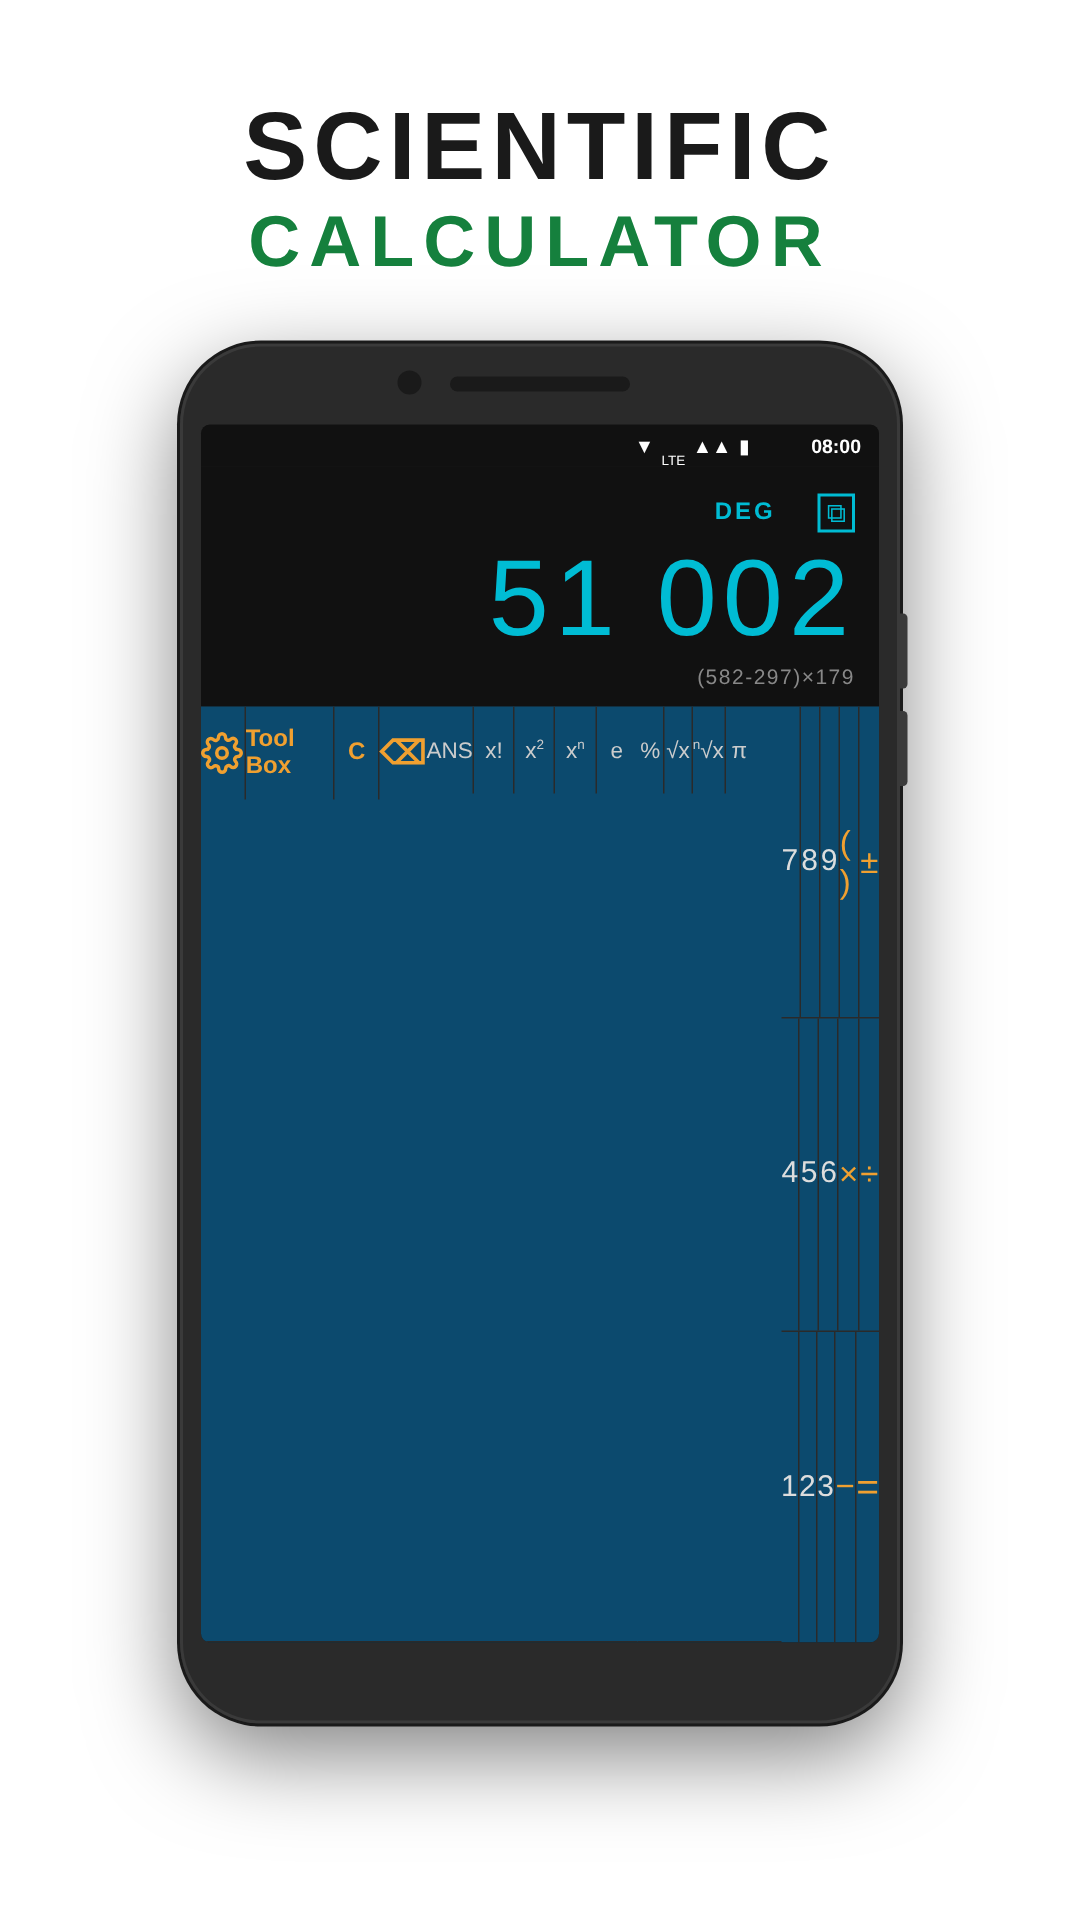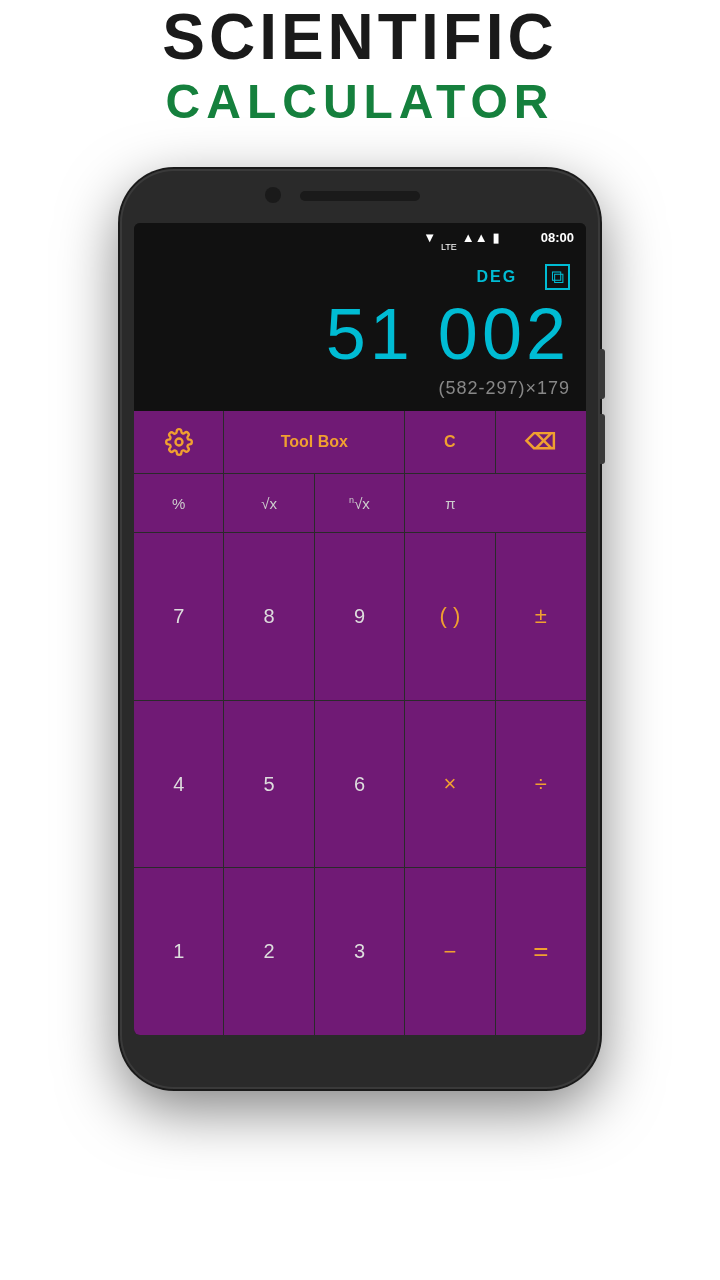--- a/index.html
+++ b/index.html
@@ -9,20 +9,21 @@
       background: #ffffff;
       font-family: 'Arial', sans-serif;
       overflow: hidden;
       display: flex;
       flex-direction: column;
       align-items: center;
     }
 
     .page-title {
       text-align: center;
+      margin-top: 60px;
       margin-bottom: 40px;
     }
     .page-title .scientific {
       font-size: 64px;
       font-weight: 900;
       color: #1a1a1a;
       letter-spacing: 4px;
       display: block;
     }
     .page-title .calculator {
@@ -181,30 +182,30 @@
     .main-result {
       color: #00bcd4;
       font-size: 72px;
       font-weight: 300;
       letter-spacing: 4px;
       line-height: 1;
       margin-bottom: 8px;
     }
     .formula-display {
       color: #888888;
-      font-size: 18px;
+      font-size: 14px;
       letter-spacing: 1px;
     }
 
     
     .keypad {
       flex: 1;
-      background: #701a75;
-      display: flex;
-      flex-direction: column;
+      background: #0c4a6e;
+      display: flex;
+      flex-direction: row;
     }
 
     
     .tool-row {
       display: grid;
       grid-template-columns: 1fr 2fr 1fr 1fr;
       border-bottom: 1px solid #2a2a2a;
     }
 
     .tool-btn {
@@ -337,20 +338,37 @@
             <span>Tool Box</span>
           </div>
           <div class="tool-btn">
             <span>C</span>
           </div>
           <div class="tool-btn">
             <span class="backspace-shape">⌫</span>
           </div>
         </div>
 
+        <div class="sci-row">
+          <div class="sci-btn">
+            <span>ANS</span>
+          </div>
+          <div class="sci-btn">
+            <span>x!</span>
+          </div>
+          <div class="sci-btn">
+            <span>x<sup>2</sup></span>
+          </div>
+          <div class="sci-btn">
+            <span>x<sup>n</sup></span>
+          </div>
+          <div class="sci-btn">
+            <span>e</span>
+          </div>
+        </div>
 
         <div class="sci-row">
           <div class="sci-btn">
             <span>%</span>
           </div>
           <div class="sci-btn">
             <span>√x</span>
           </div>
           <div class="sci-btn">
             <span><sup>n</sup>√x</span>

